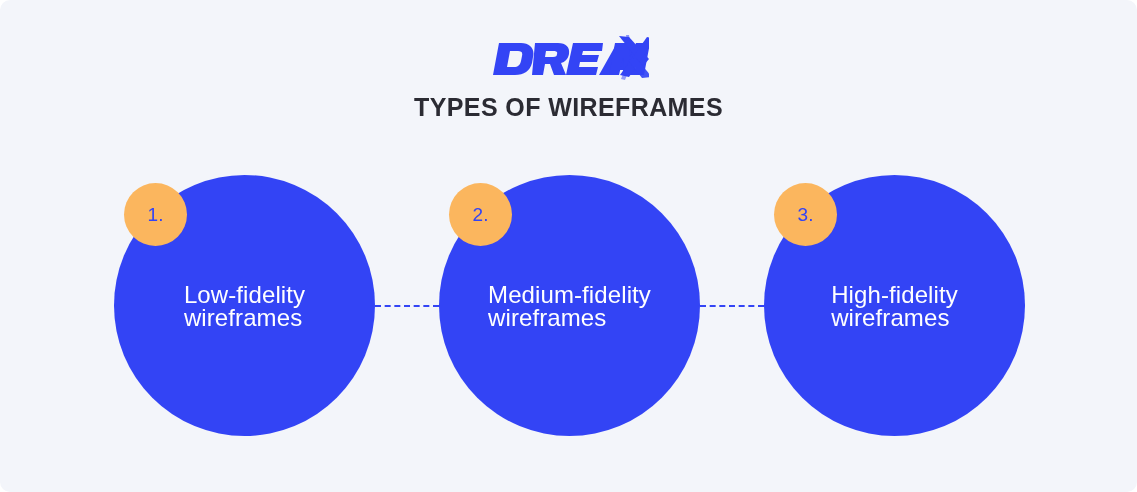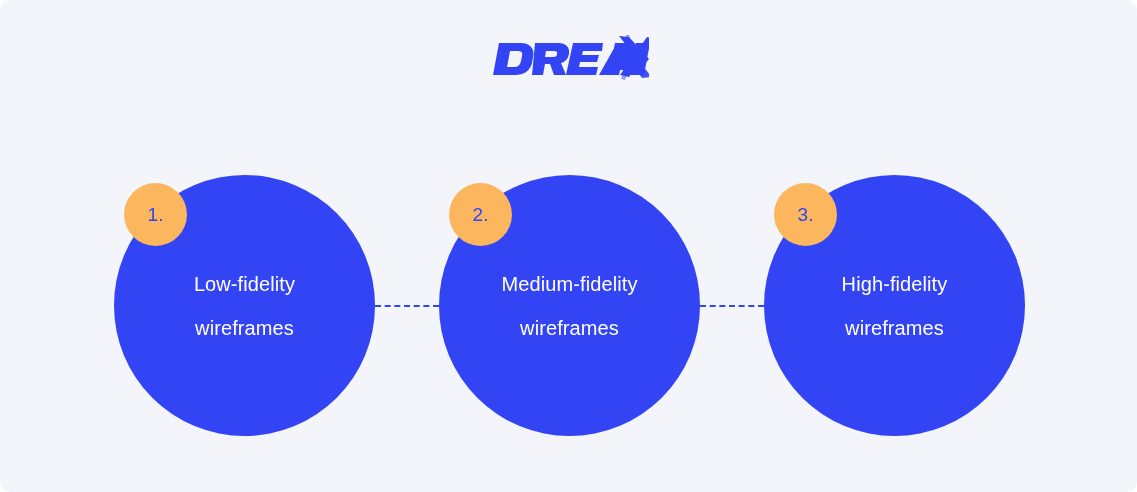--- a/index.html
+++ b/index.html
@@ -81,23 +81,22 @@
     border-radius: 50%;
     background: #3344f5;
     display: flex;
     align-items: center;
     justify-content: center;
     box-sizing: border-box;
     padding: 0 24px;
   }
   .node-label {
     color: #ffffff;
-    font-size: 20px;
-    line-height: 44px;
-    text-align: center;
+    font-size: 24px;
+    line-height: 23px;
     font-weight: 400;
     letter-spacing: 0.1px;
     white-space: pre-line;
   }
   .node-badge {
     position: absolute;
     width: 63px;
     height: 63px;
     border-radius: 50%;
     background: #fbb65e;
@@ -141,20 +140,21 @@
       <g fill="#3344f5">
         <path d="M124 2 l10 1 l20 22 l-6 7 z" transform="translate(6,0)"></path>
         <path d="M152 3 l8 2 l-26 38 l-9 -2 z" transform="translate(6,0)"></path>
         <path d="M133 26 l8 -2 l16 19 l-10 1 z" transform="translate(6,0)" opacity="0.92"></path>
         <path d="M131 1 l3 0 l1 6 l-3 -1 z" transform="translate(6,0)" opacity="0.55"></path>
         <path d="M128 40 l4 1 l-2 5 l-4 -1 z" transform="translate(6,0)" opacity="0.5"></path>
       </g>
     </svg>
   </div>
 
+  <div class="page-title">TYPES OF WIREFRAMES</div>
 
   <div class="diagram">
 
     <div class="connector" style="left:375px; width:64px;"></div>
     <div class="connector" style="left:700px; width:64px;"></div>
 
     <div class="node" style="left:114px;">
       <div class="node-circle">
         <div class="node-label">Low-fidelity
 wireframes</div>

